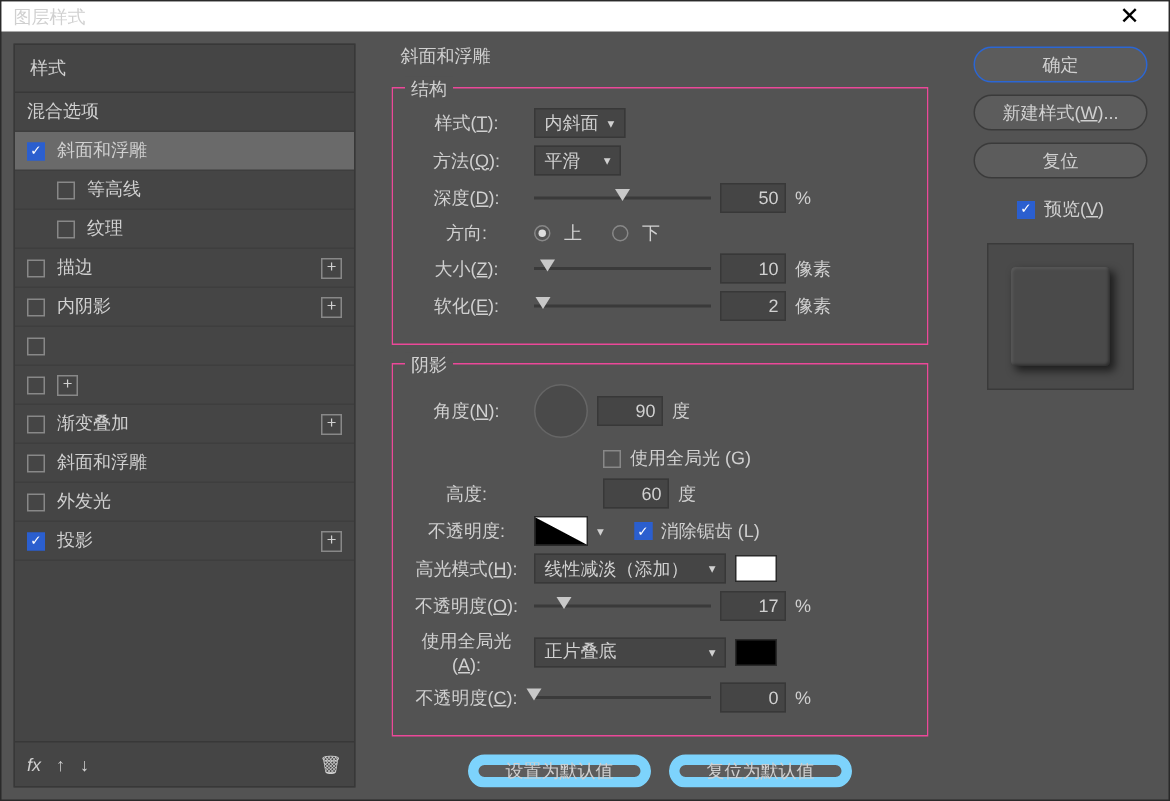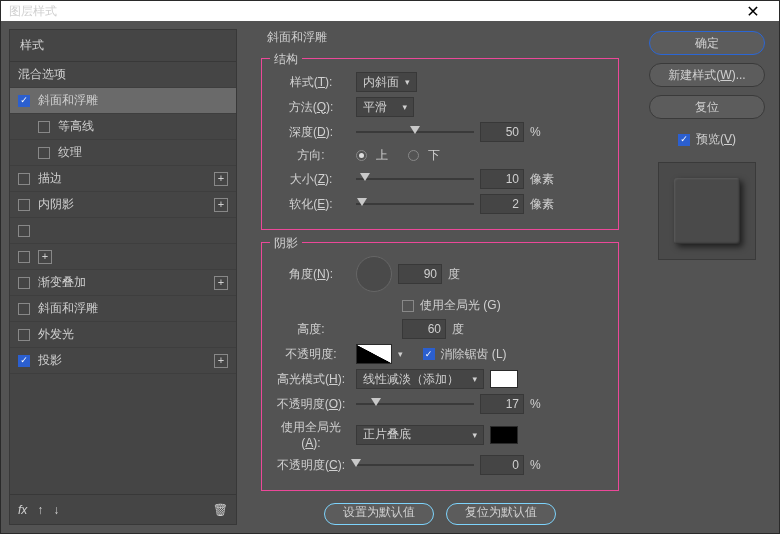--- a/index.html
+++ b/index.html
@@ -38,21 +38,21 @@
 .unit { width:26px; }
 .radio { width:11px; height:11px; border:1px solid #888; border-radius:50%; display:inline-flex; align-items:center; justify-content:center; margin-right:3px; cursor:pointer; }
 .radio.checked::after { content:""; width:5px; height:5px; background:#ddd; border-radius:50%; }
 .angle-dial { width:36px; height:36px; border:1px solid #666; border-radius:50%; background:#4a4a4a; cursor:pointer; }
 .swatch { width:36px; height:20px; border:1px solid #2a2a2a; cursor:pointer; position:relative; }
 .swatch .diag { position:absolute; top:0; left:0; width:100%; height:100%; background:linear-gradient(to bottom left,#fff 0%,#fff 49%,#000 51%,#000 100%); }
 .color-chip { width:28px; height:18px; border:1px solid #2a2a2a; cursor:pointer; }
 .cbx { width:12px; height:12px; border:1px solid #888; display:inline-flex; align-items:center; justify-content:center; font-size:9px; line-height:1; cursor:pointer; }
 .cbx.checked { background:#2b5fcf; border-color:#2b5fcf; color:#fff; }
 .bottom-buttons { display:flex; gap:12px; justify-content:center; margin-top:6px; }
-.btn { height:22px; background:#5c5c5c; border:1px solid #7dd3fc; border-radius:11px; padding:0 18px; display:flex; align-items:flex-start; cursor:pointer; }
+.btn { height:22px; background:#5c5c5c; border:7px solid #7dd3fc; border-radius:11px; padding:0 18px; display:flex; align-items:center; cursor:pointer; }
 .rightcol { width:128px; display:flex; flex-direction:column; align-items:center; gap:8px; padding-top:2px; }
 .rbtn { width:116px; height:24px; background:#5c5c5c; border:1px solid #3a3a3a; border-radius:12px; display:flex; align-items:center; justify-content:center; cursor:pointer; }
 .rbtn.primary { border-color:#2b66d4; }
 .preview-row { display:flex; align-items:center; gap:6px; margin-top:4px; }
 .preview-box { width:98px; height:98px; background:#4a4a4a; border:1px solid #3a3a3a; display:flex; align-items:center; justify-content:center; margin-top:6px; }
 .preview-inner { width:66px; height:66px; background:#4a4a4a; border-radius:3px; box-shadow:inset 1px 1px 2px rgba(255,255,255,.10), inset -1px -1px 2px rgba(0,0,0,.4), 3px 3px 6px rgba(0,0,0,.6); }
 </style>
 </head>
 <body>
 

